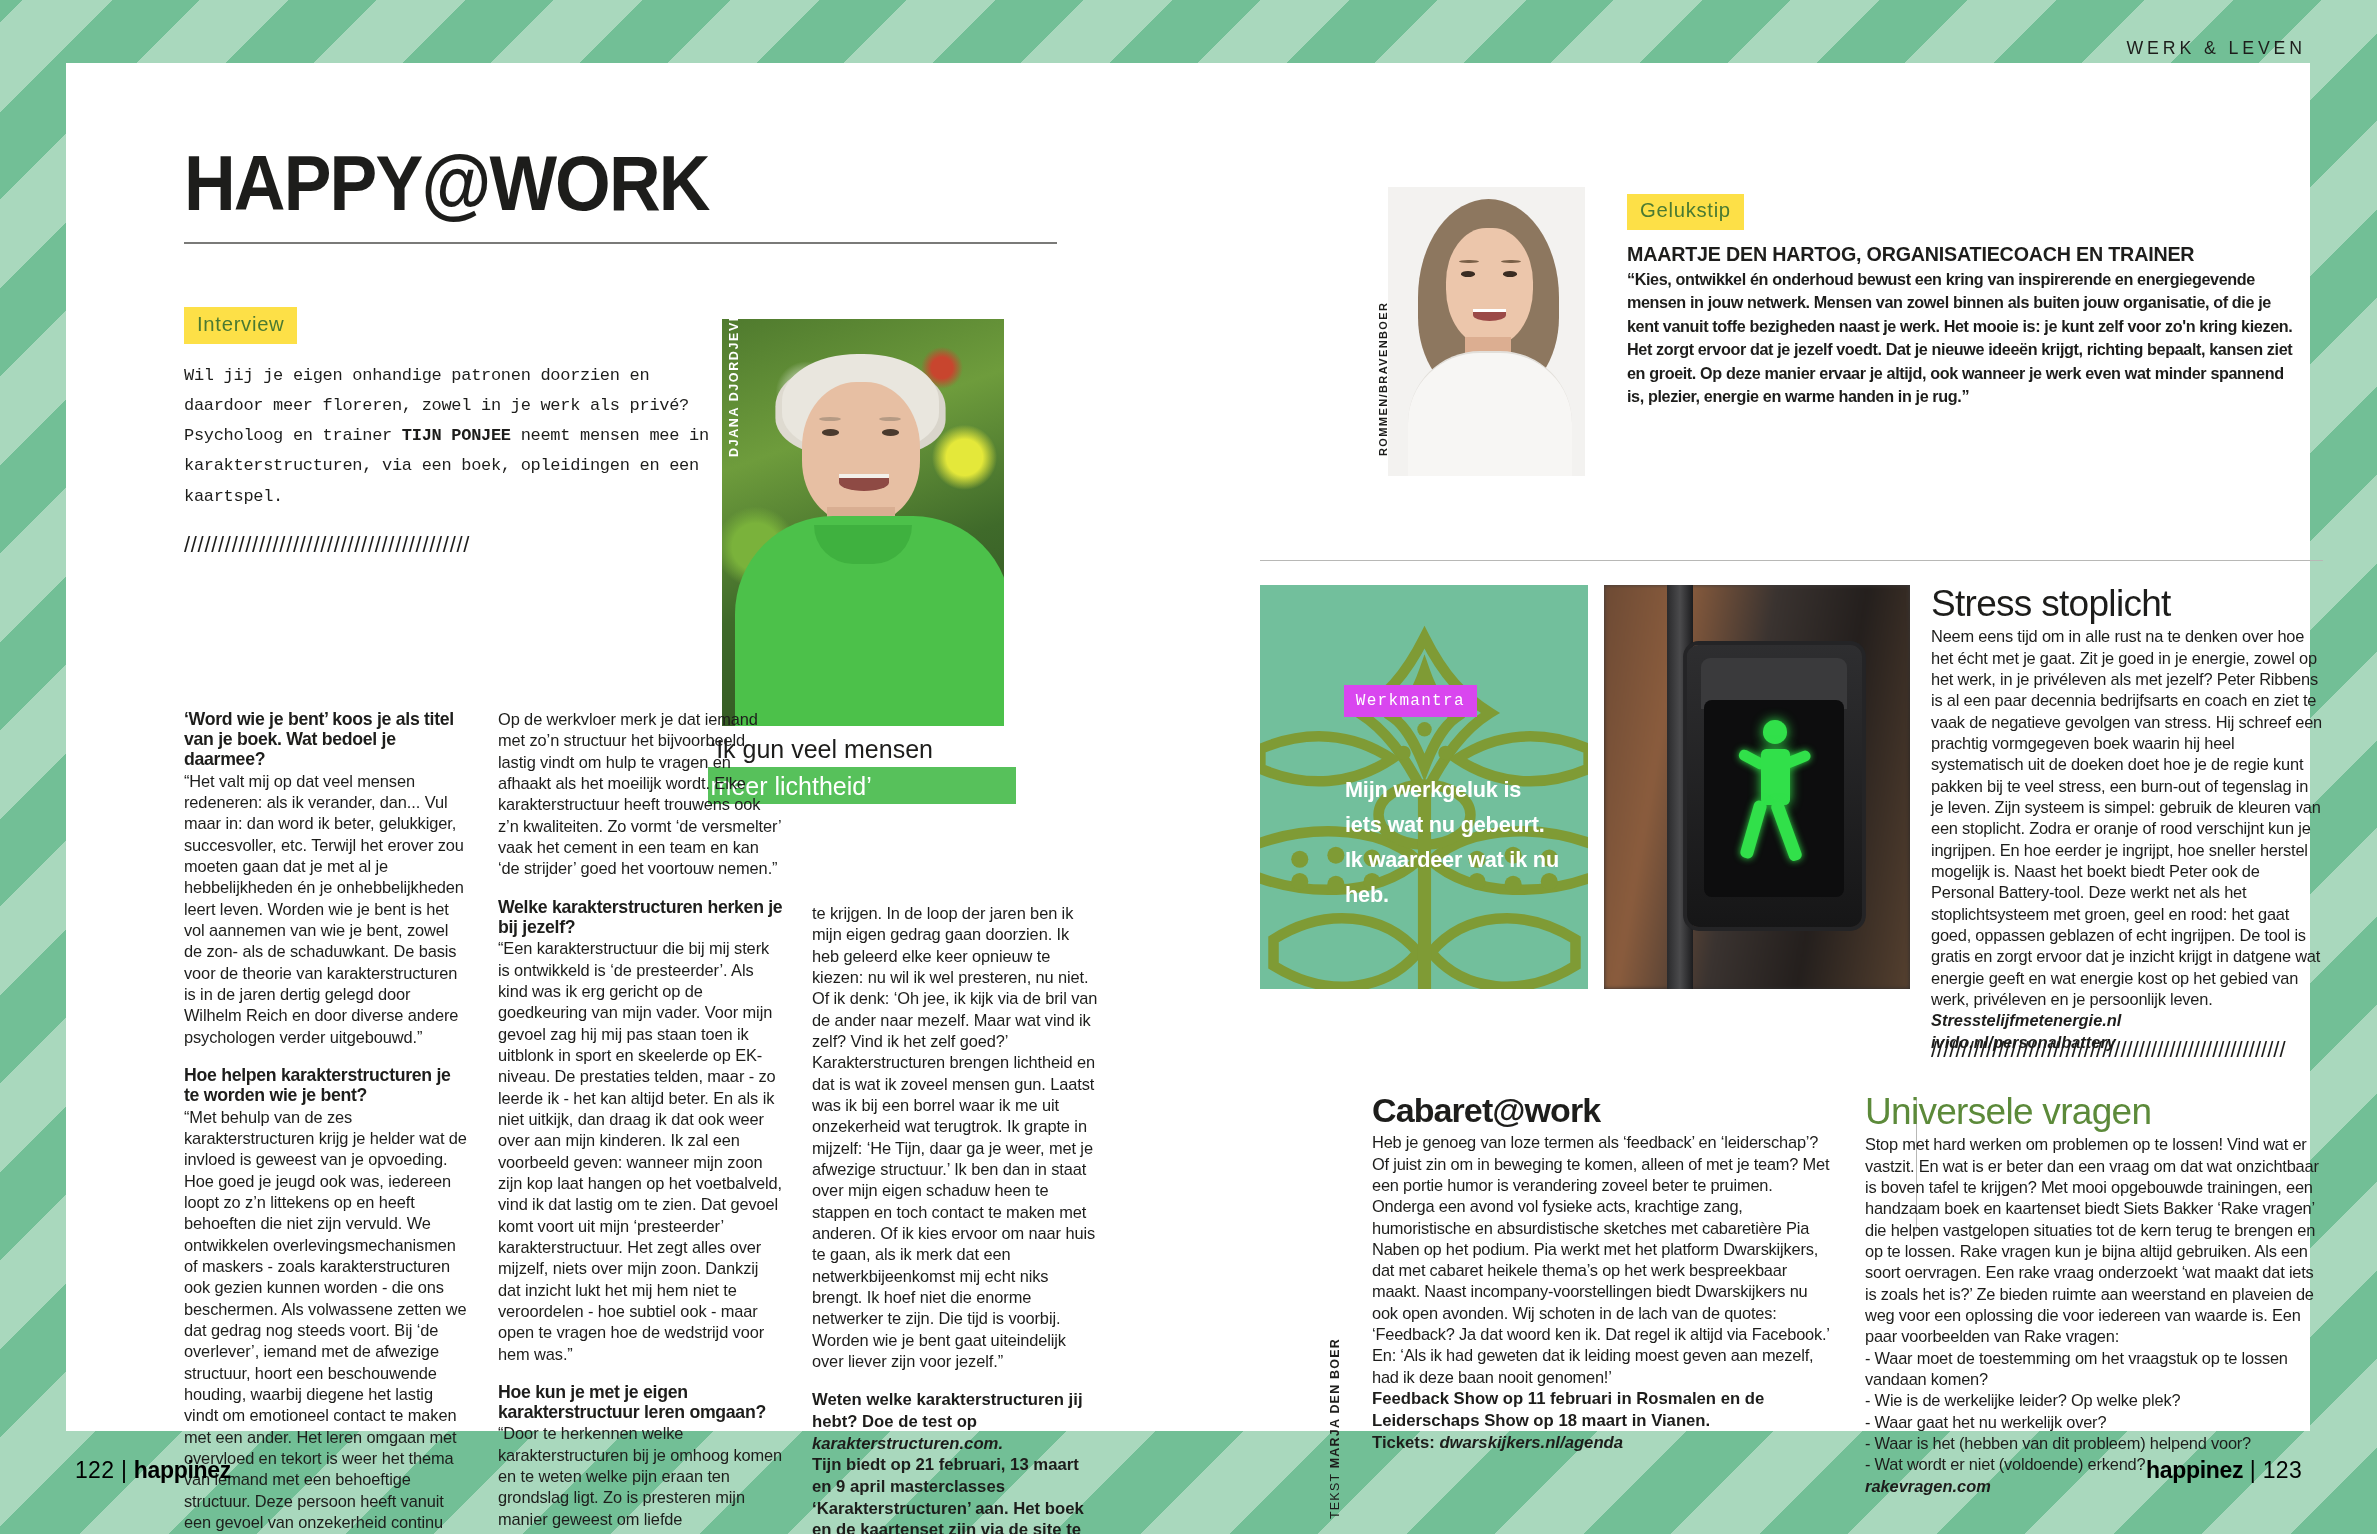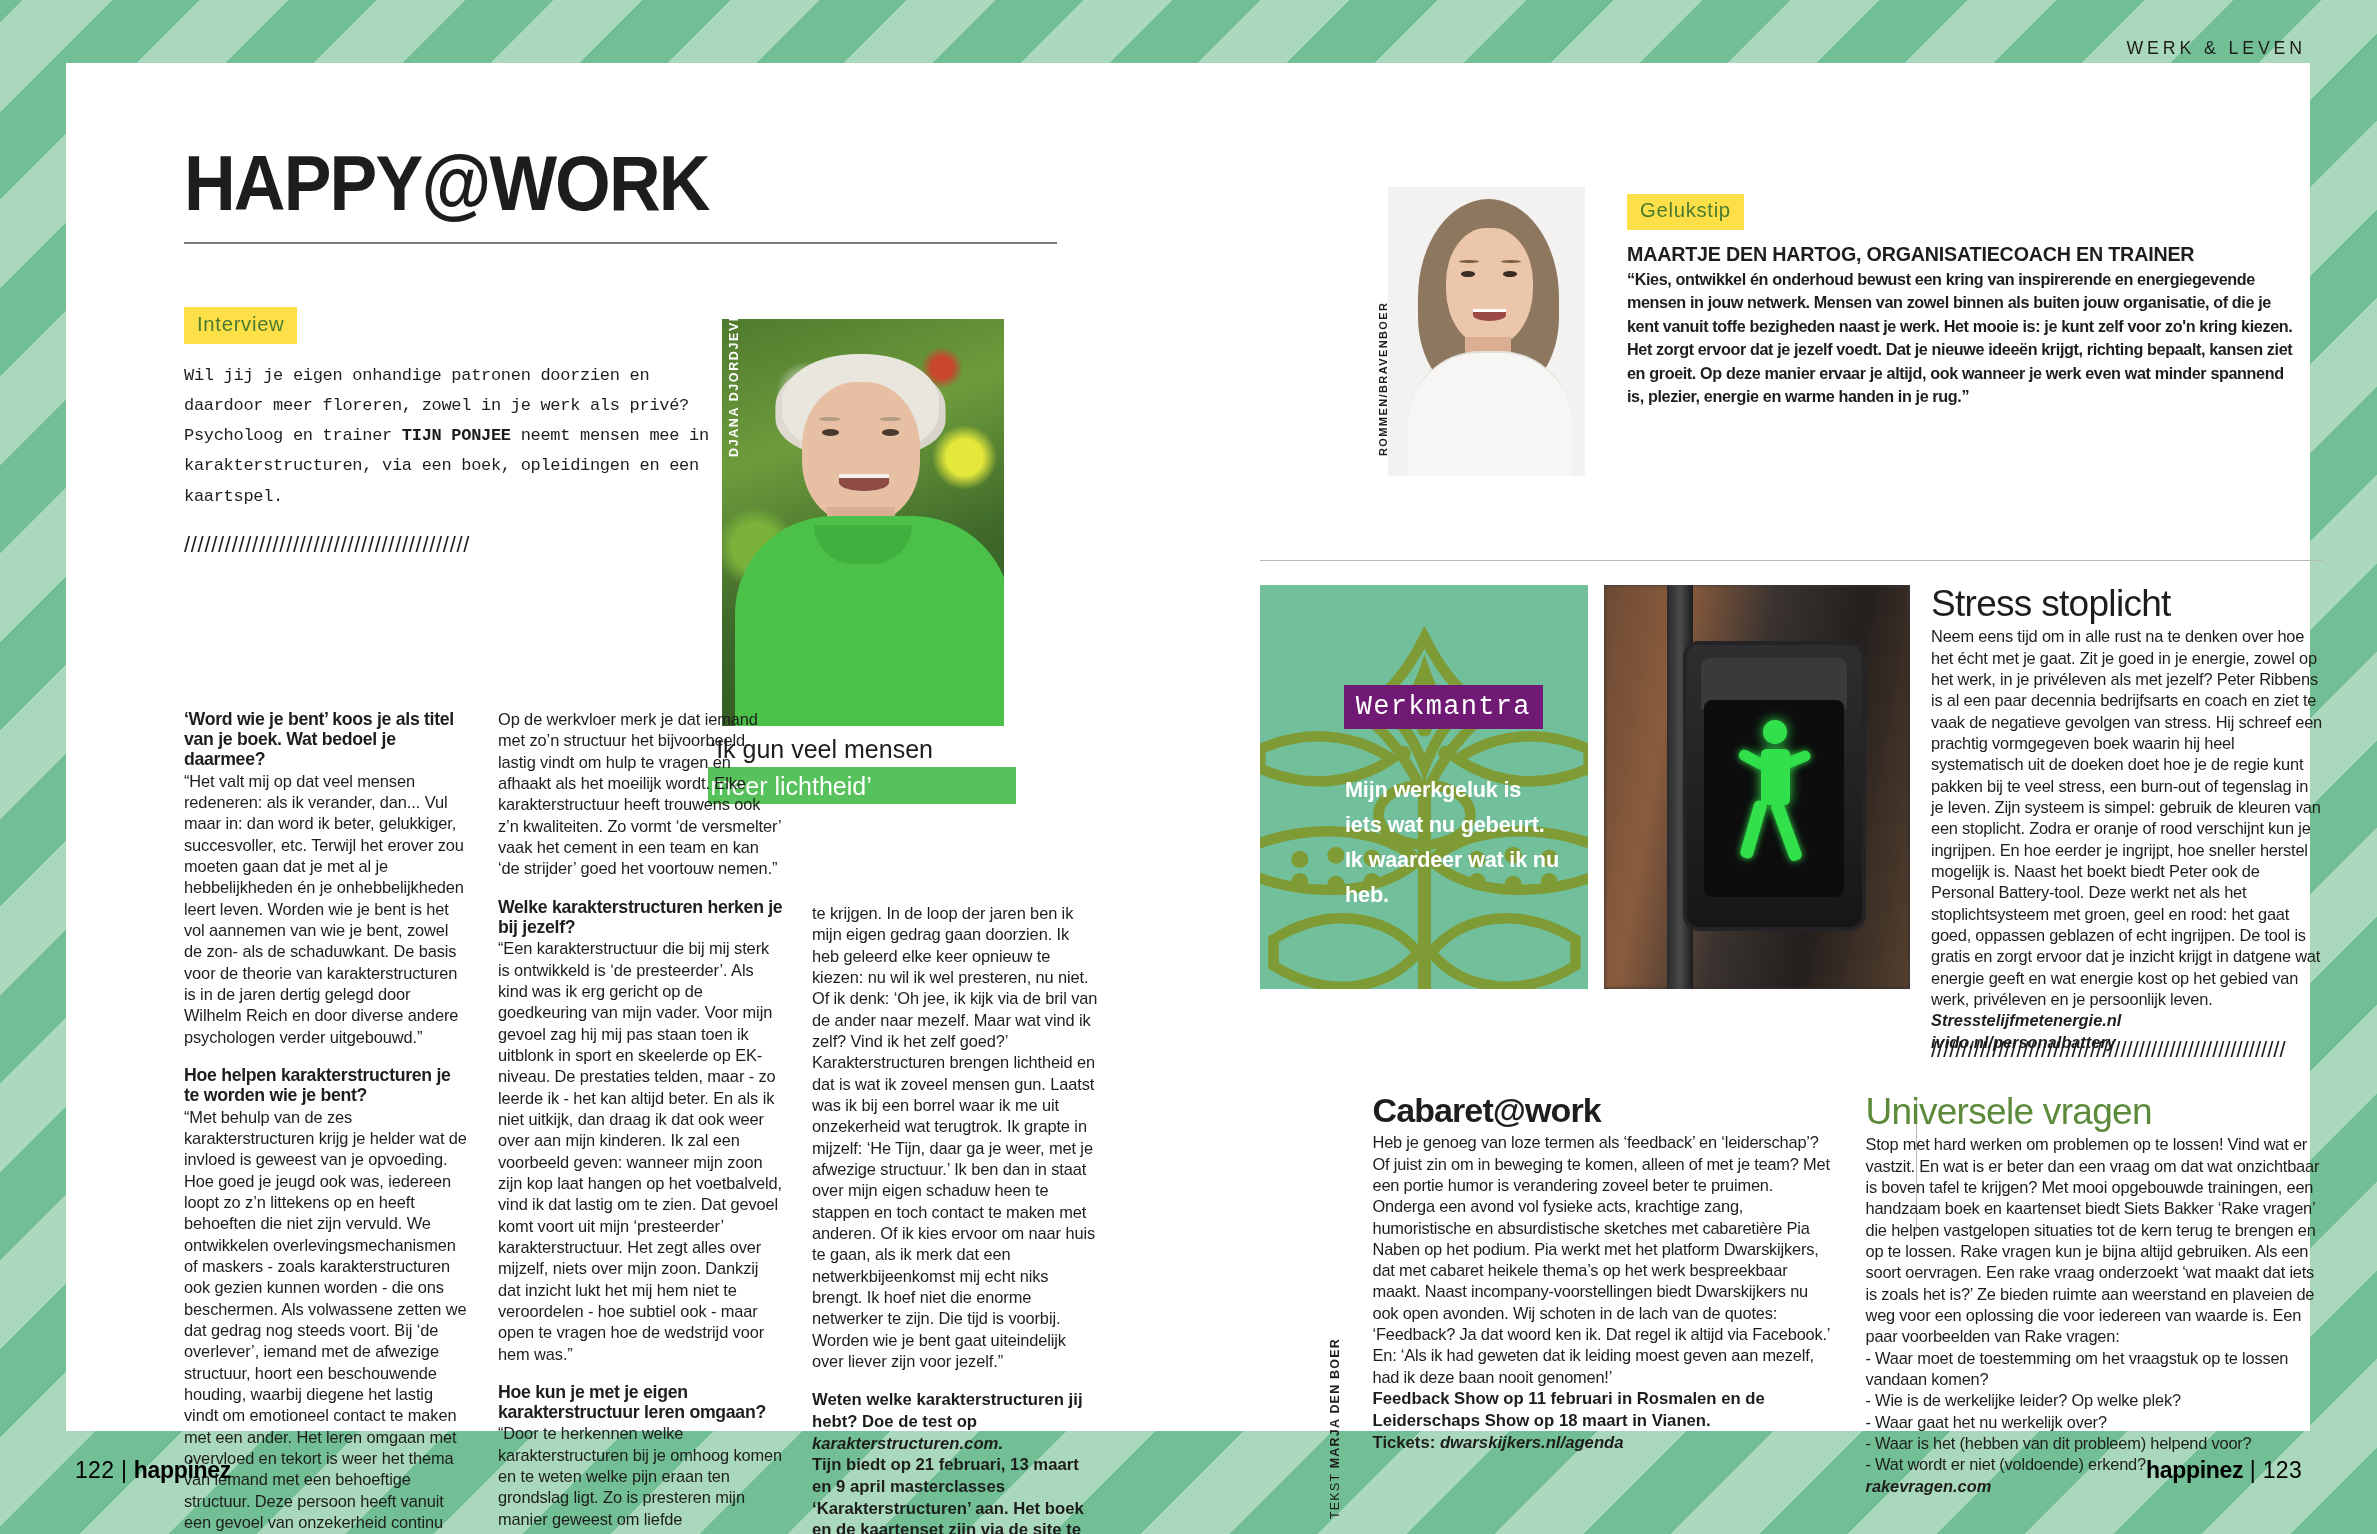--- a/index.html
+++ b/index.html
@@ -331,24 +331,24 @@
     background: #72bf9c;
     overflow: hidden;
   }
   #werkmantra .mandala {
     position: absolute; left: -39px; top: 13px;
     width: 407px; height: 407px;
     opacity: 1;
   }
   #werkmantra .mlabel {
     position: absolute; left: 84px; top: 100px;
-    background: #701a75;
+    background: #d946ef;
     color: #ffffff;
     font-family: "Liberation Mono", monospace;
-    font-size: 27px;
+    font-size: 16px;
     letter-spacing: 1.3px;
     padding: 6.6px 11.8px 7.9px 11.8px;
   }
   #werkmantra .mtext {
     position: absolute; left: 85px; top: 187px;
     width: 217px;
     color: #ffffff;
     font-size: 21.7px;
     font-weight: 700;
     line-height: 1.62;
@@ -459,21 +459,20 @@
     height: 29px;
     line-height: 29px;
   }
 
   
   #bottom-cols {
     position: absolute; left: 112px; top: 945px;
     width: 952px;
     display: flex;
     gap: 34px;
-    justify-content: center;
   }
   #bottom-cols .col-a { width: 459px; position: relative; }
   #bottom-cols .col-b { width: 458px; }
 
   #divider {
     position: absolute;
     left: 656px; top: 952px;
     width: 1.3px; height: 131px;
     background: #b8b8b6;
   }

